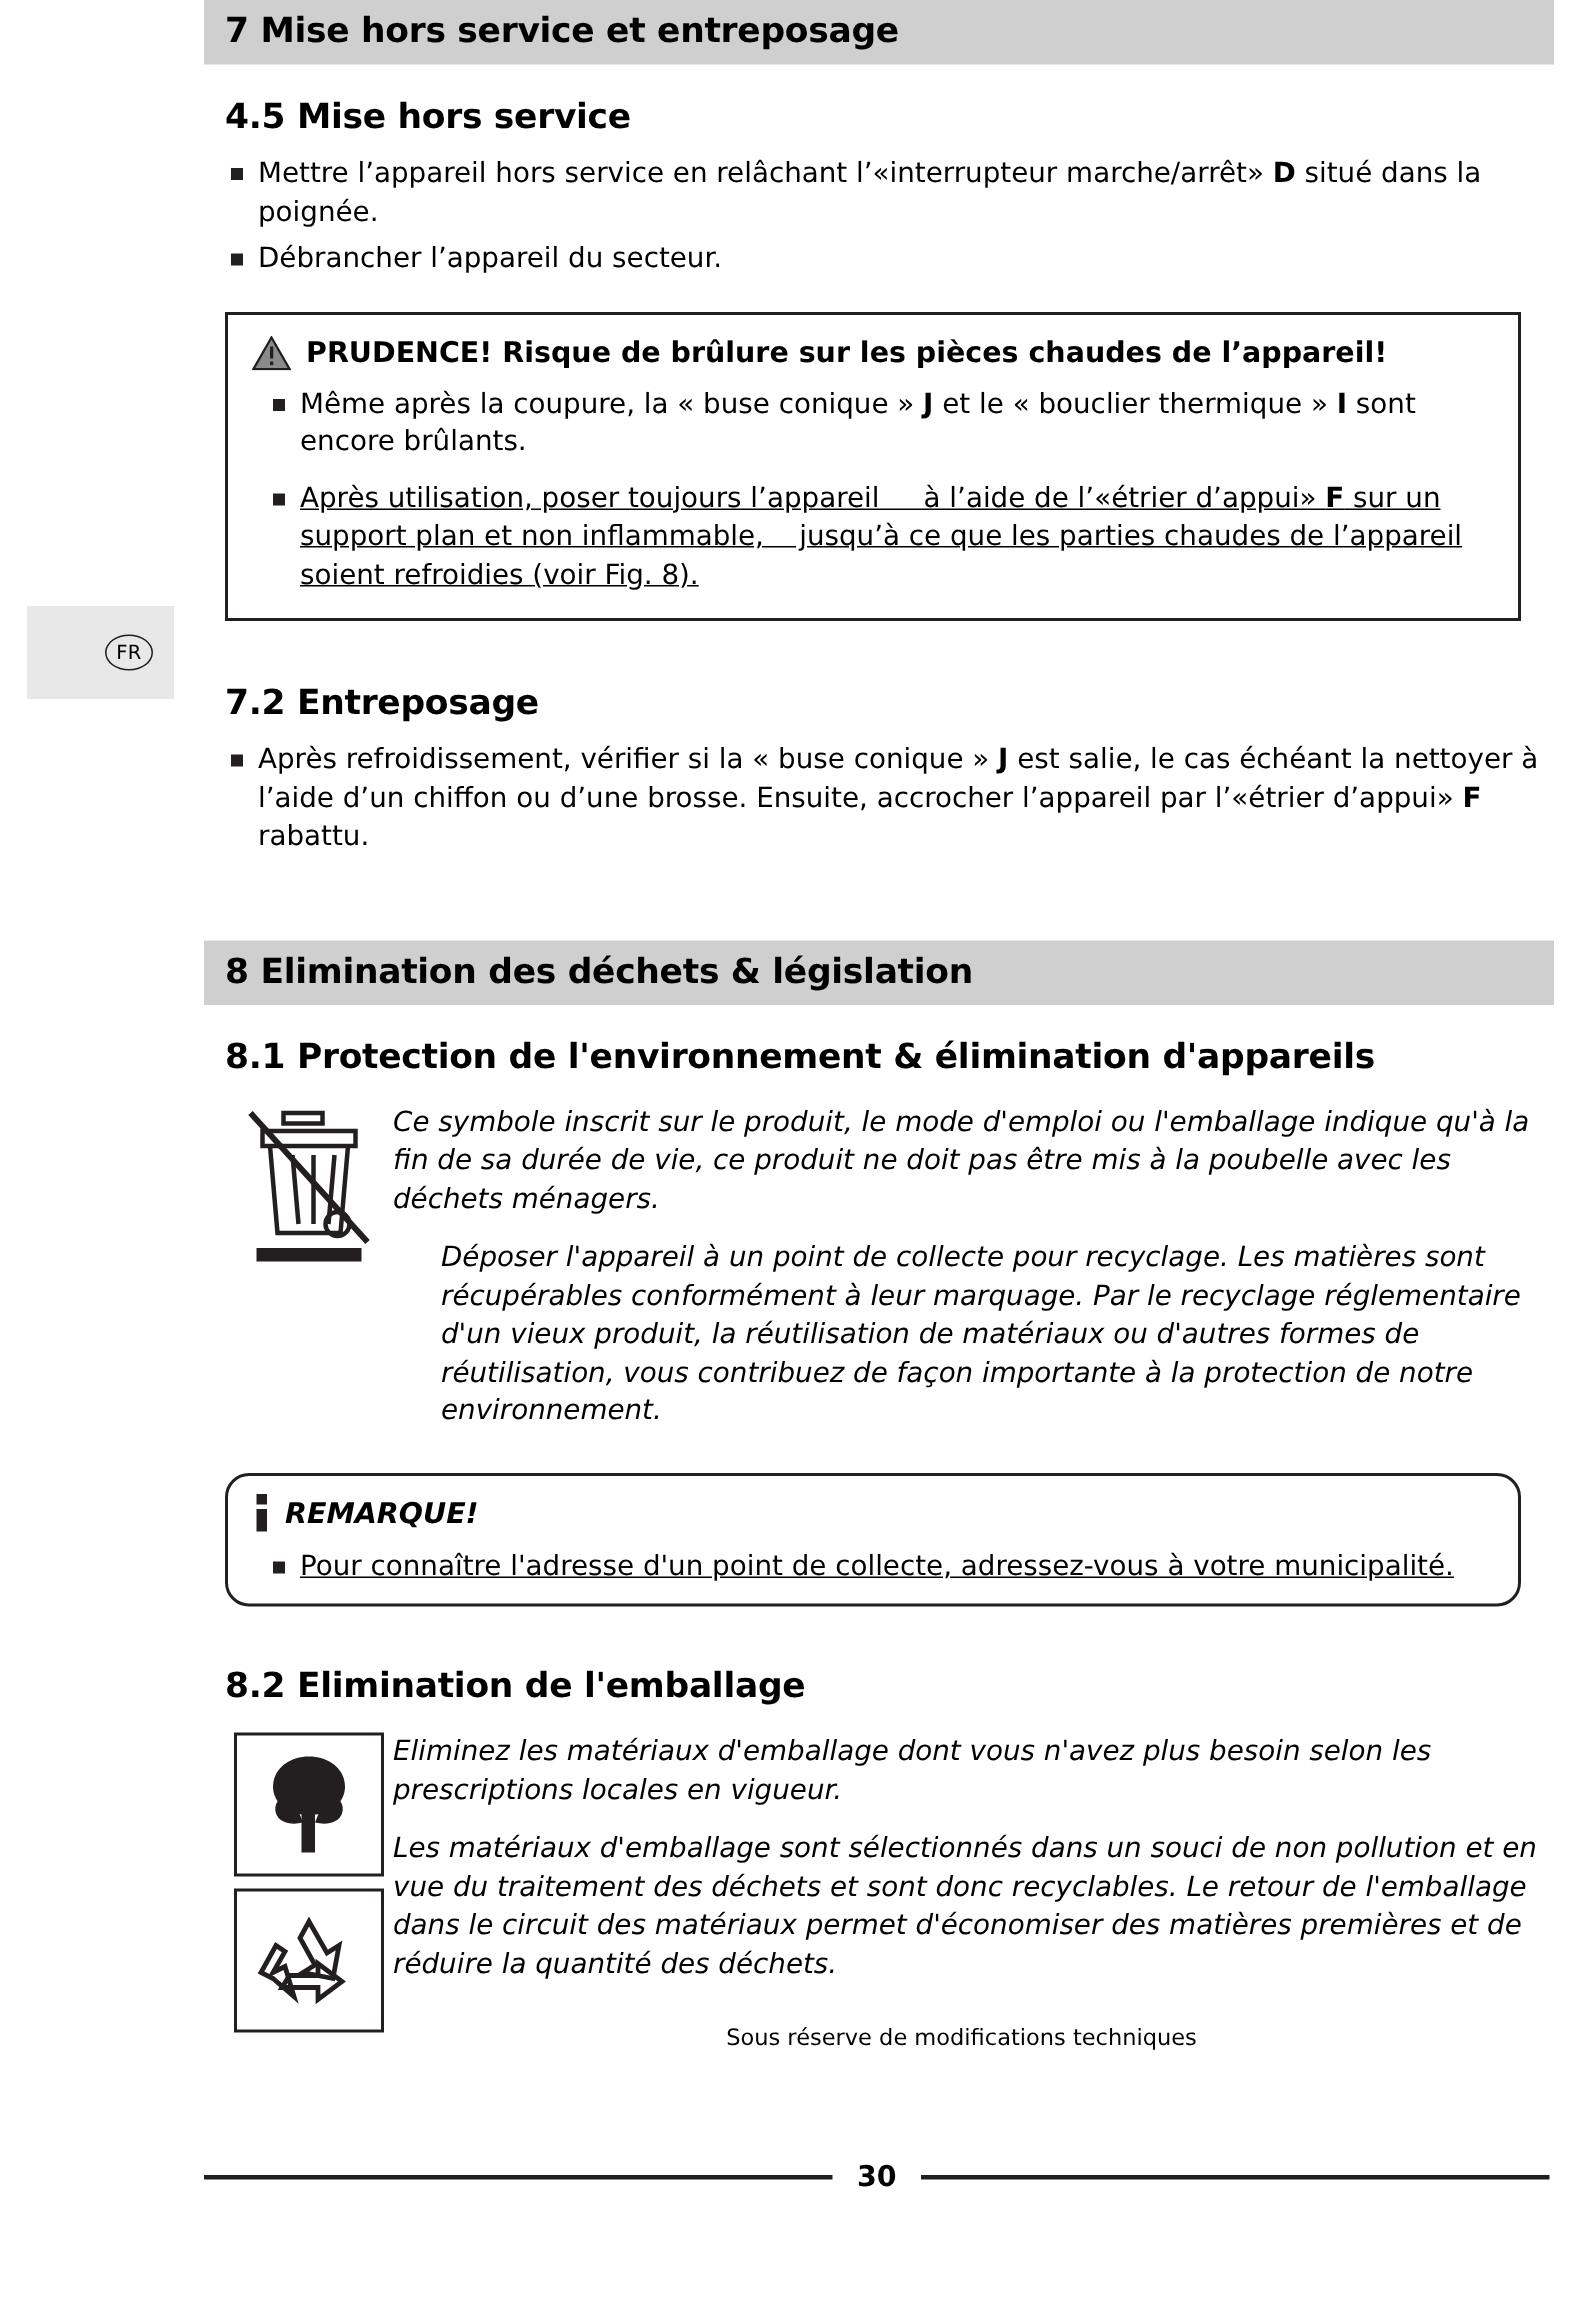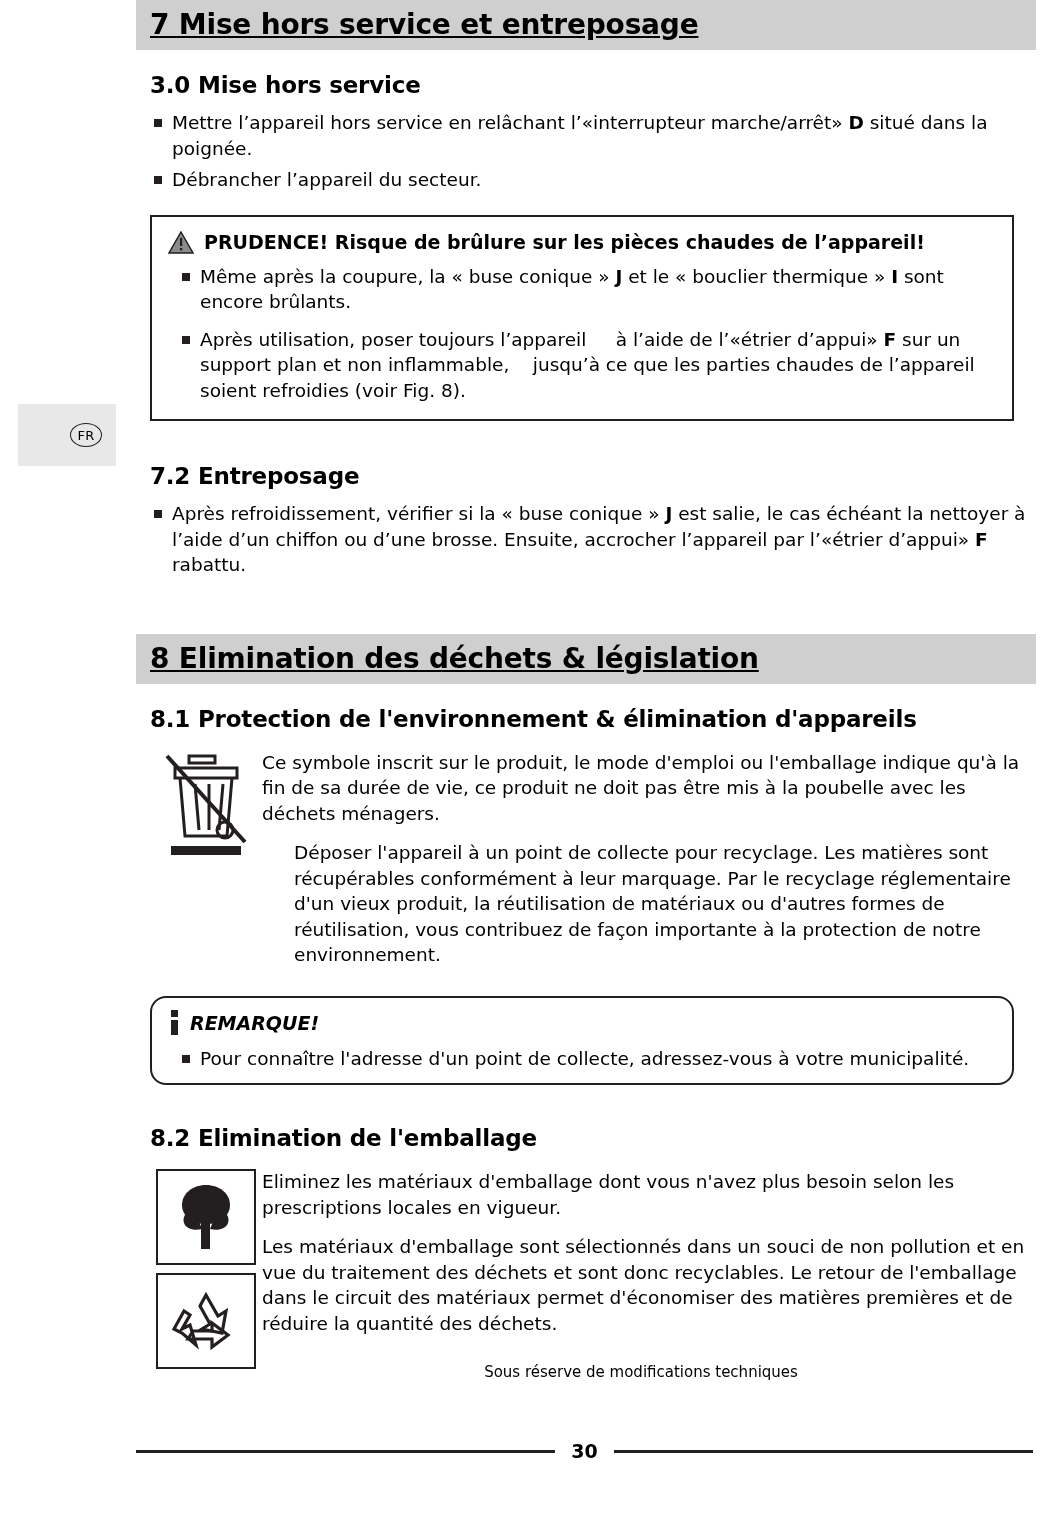--- a/index.html
+++ b/index.html
@@ -57,25 +57,24 @@
   }
   .content {
     position: absolute;
     left: 136px;
     top: 0;
     width: 900px;
   }
   
   .chapter-bar {
     background: #cfcfcf;
-    font-size: 28px;
+    font-size: 23px;
     font-weight: bold;
     padding: 8px 16px 9px 14px;
     letter-spacing: -0.2px;
-    text-decoration: underline;
   }
   h2.section {
     font-size: 23px;
     font-weight: bold;
     margin: 22px 0 12px 14px;
     letter-spacing: -0.2px;
   }
   ul.bullets {
     list-style: none;
     margin: 0;
@@ -126,21 +125,21 @@
     flex: none;
     display: flex;
     flex-direction: column;
     align-items: center;
     justify-content: flex-start;
   }
   .info-i .dot { width: 7px; height: 7px; background: #231f20; }
   .info-i .stem { width: 7px; height: 15px; background: #231f20; margin-top: 3px; }
   .box-title.italic { font-style: italic; }
   .box ul.bullets li { font-size: 18.5px; margin-bottom: 12px; }
-  .box ul.bullets li:last-child { margin-bottom: 0; }
+  .box ul.bullets li:last-child { margin-bottom: 0; text-decoration: underline; }
 
   
   .icon-row {
     display: flex;
     gap: 0;
     margin: 8px 0 0 14px;
   }
   .icon-col {
     width: 112px;
     flex: none;
@@ -148,21 +147,21 @@
     flex-direction: column;
     align-items: center;
     padding-top: 6px;
   }
   .text-col {
     flex: 1;
     font-size: 18.5px;
     line-height: 1.38;
     padding-top: 6px;
   }
-  .text-col p { margin: 0 0 14px 0; }
+  .text-col p { margin: 0 0 14px 0; font-style: italic; }
   .text-col p:last-child { margin-bottom: 0; margin-left: 32px; }
 
   .bin-icon { width: 86px; height: 108px; }
   .pack-icon {
     width: 100px; height: 96px;
     border: 2px solid #231f20;
     box-sizing: border-box;
     display: flex; align-items: center; justify-content: center;
     margin-bottom: 8px;
   }
@@ -201,21 +200,21 @@
   <div class="top-rule"></div>
 
   <div class="lang-tab">
     <div class="lang-oval">FR</div>
   </div>
 
   <div class="content">
 
     <div class="chapter-bar">7 Mise hors service et entreposage</div>
 
-    <h2 class="section">3.0 Mise hors service</h2>
+    <h2 class="section">4.5 Mise hors service</h2>
 
     <ul class="bullets">
       <li>
         Mettre l’appareil hors service en relâchant l’«interrupteur marche/arrêt» <b>D</b> situé dans la poignée.
       </li>
       <li>Débrancher l’appareil du secteur.</li>
     </ul>
 
     <div class="box">
       <div class="box-title">

